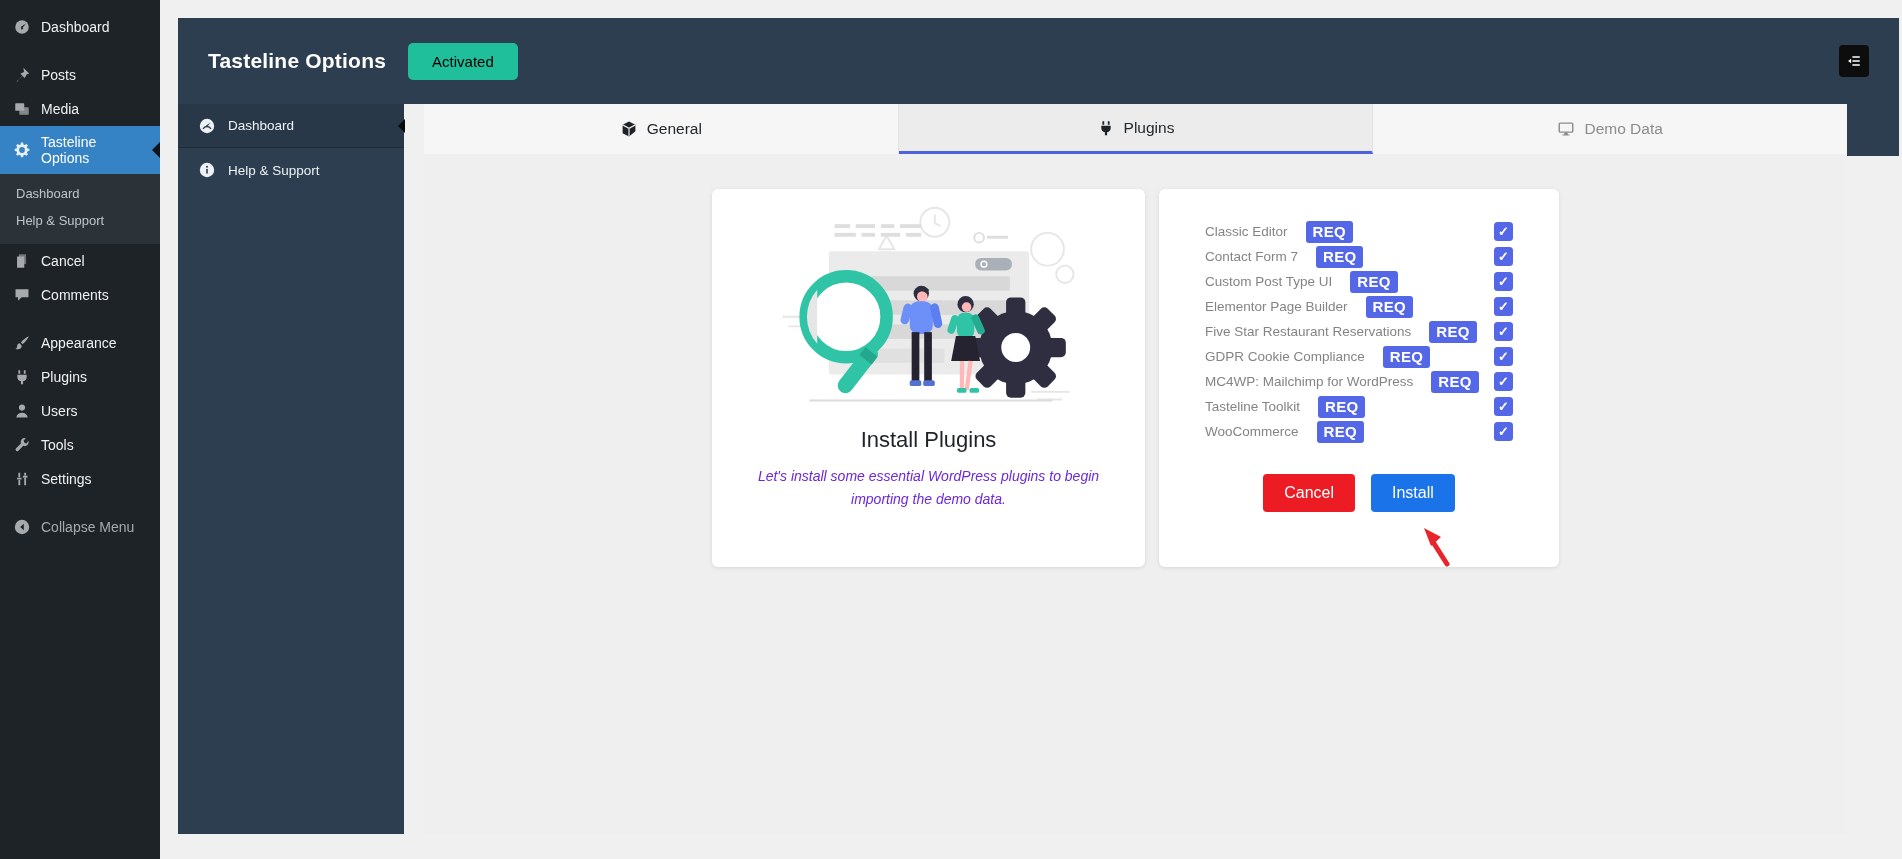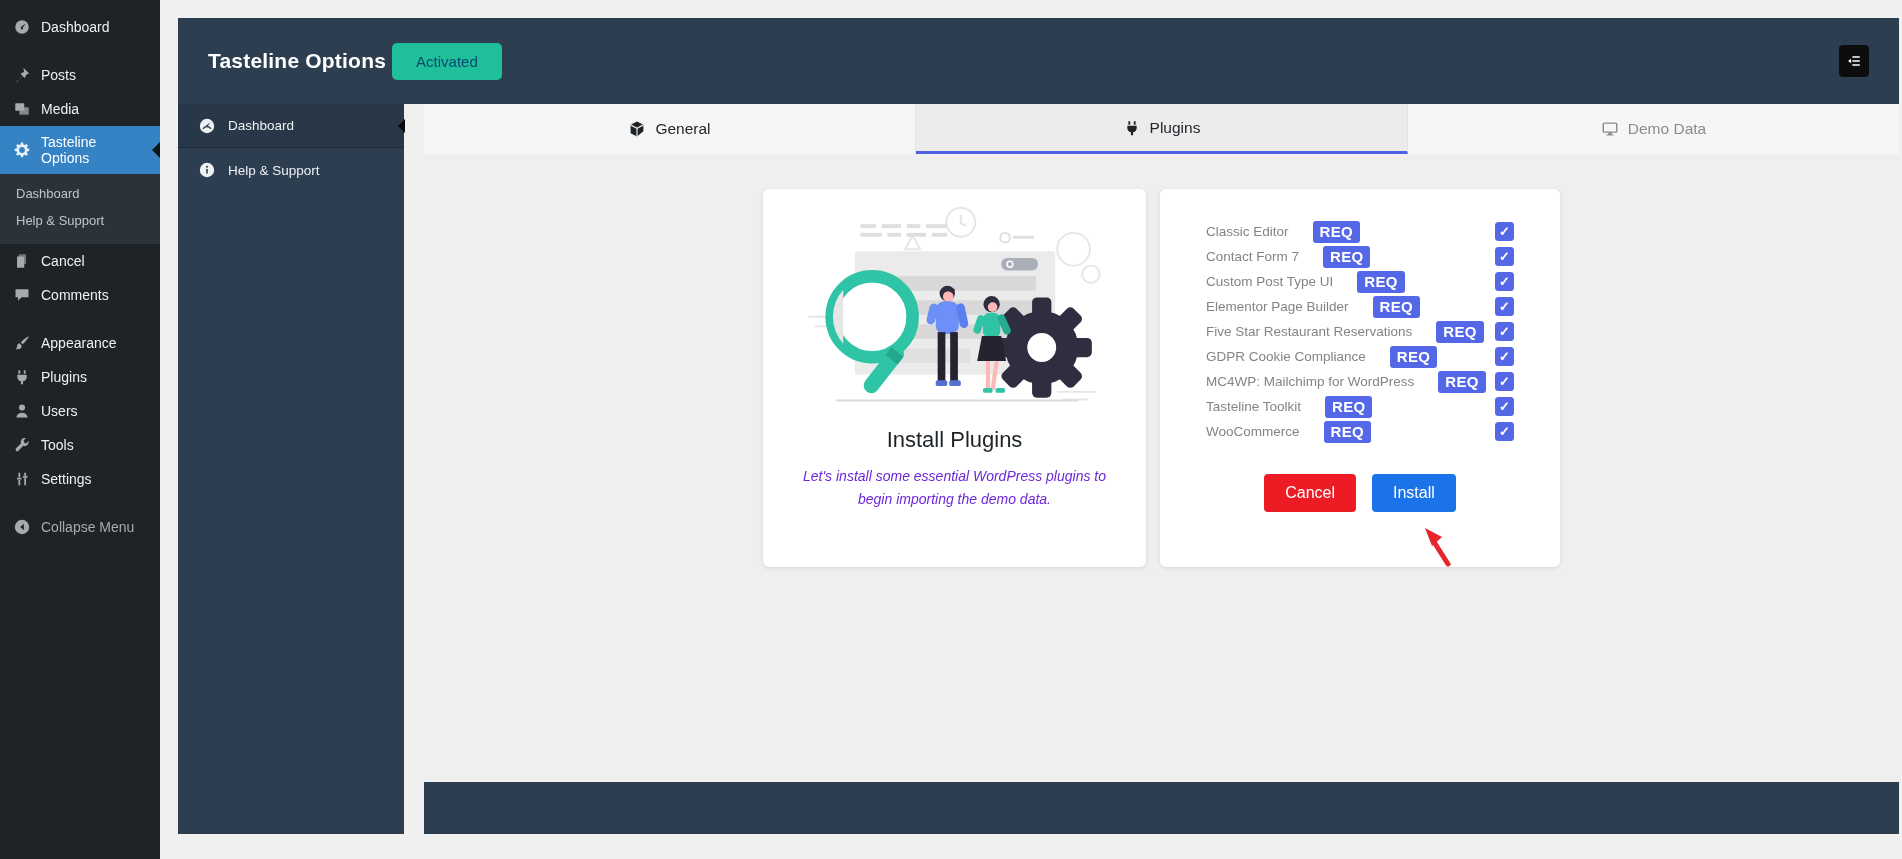--- a/index.html
+++ b/index.html
@@ -36,21 +36,21 @@
   .panel {
     position:absolute; left:178px; top:18px; width:1721px; height:816px;
     display:flex; flex-direction:column;
   }
   .panel-header {
     height:86px; background:#2c3e50; display:flex; align-items:center;
     padding:0 30px; flex:0 0 86px;
   }
   .panel-title { color:#fff; font-size:21px; font-weight:bold; letter-spacing:.2px; }
   .activated-btn {
-    margin-left:6px; background:#1fbf9c; color:#0c4a6e; border:none; cursor:pointer;
+    margin-left:22px; background:#1fbf9c; color:#000000; border:none; cursor:pointer;
     font-size:15px; padding:10px 24px; border-radius:5px; font-family:inherit;
   }
   .header-spacer { flex:1; }
   .header-toggle {
     width:30px; height:32px; background:#0d0d0d; border:none; border-radius:4px;
     cursor:pointer; display:flex; align-items:center; justify-content:center;
   }
   .header-toggle svg { width:18px; height:18px; display:block; }
   .panel-main { flex:1; display:flex; min-height:0; }
   
@@ -58,21 +58,21 @@
   .inner-item {
     display:flex; align-items:center; gap:12px; padding:13px 20px;
     color:#eef1f4; font-size:13.5px; cursor:pointer; position:relative; height:44px;
   }
   .inner-item .ic svg { width:18px; height:18px; display:block; }
   .inner-item.active { background:#283848; border-bottom:1px solid rgba(0,0,0,.25); }
   .inner-item.active::after {
     content:""; position:absolute; right:-1px; top:50%; margin-top:-7px;
     border:7px solid transparent; border-right-color:#0a0a0a; border-left-width:0;
   }
-  .right-col { flex:1; display:flex; flex-direction:column; min-width:0;margin-left:20px; }
+  .right-col { flex:1; display:flex; flex-direction:row; min-width:0;margin-left:20px; }
   .content { flex:1; background:#efefef; position:relative; }
   .panel-footer { height:52px; flex:0 0 52px; background:#2c3e50; }
   
   .tabs { display:flex; height:50px; }
   .tab {
     flex:1; display:flex; align-items:center; justify-content:center; gap:9px;
     font-size:15.5px; color:#23282d; background:#f6f6f6; cursor:pointer;
     border-right:1px solid #e3e3e3;
   }
   .tab:last-child { border-right:none; }
@@ -85,28 +85,28 @@
     margin:78px 94px 0; background:#b6bde8; border-radius:4px;
     padding:17px 20px; text-align:center; font-size:15px; color:#3c434a;
   }
   .notice a { color:#2467d6; font-weight:bold; text-decoration:none; cursor:pointer; }
   
   .cards { display:flex; justify-content:center; gap:14px; margin-top:35px; }
   .card {
     background:#fff; border-radius:6px; box-shadow:0 1px 4px rgba(0,0,0,.10);
     height:378px;
   }
-  .card.install-info { width:383px; padding:14px 28px 4px; text-align:center; }
+  .card.install-info { width:433px; padding:14px 28px 4px; text-align:center; }
   .card.plugin-list { width:400px; padding:30px 46px 0; position:relative; }
   .install-title { font-size:22px; color:#1d2327; font-weight:normal; margin-top:12px; }
   .install-desc { font-size:14px; color:#6d28d9; line-height:1.65; margin-top:12px;font-style:italic; }
   .illus { width:312px; height:212px; margin:0 auto; display:block; }
   
   .p-row { display:flex; align-items:center; justify-content:space-between; height:25px; }
-  .p-left { display:flex; align-items:center; gap:24px; }
+  .p-left { display:flex; align-items:center; gap:18px; }
   .p-name { font-size:13.5px; color:#848484; }
   .req {
     background:#5468e7; color:#fff; font-size:15px; font-weight:bold;
     padding:2.5px 7px; border-radius:3px; letter-spacing:.3px;
   }
   .chk {
     width:19px; height:19px; background:#5468e7; border-radius:3.5px; cursor:pointer;
     color:#fff; font-size:13px; font-weight:bold;
     display:flex; align-items:center; justify-content:center; line-height:1;
   }

